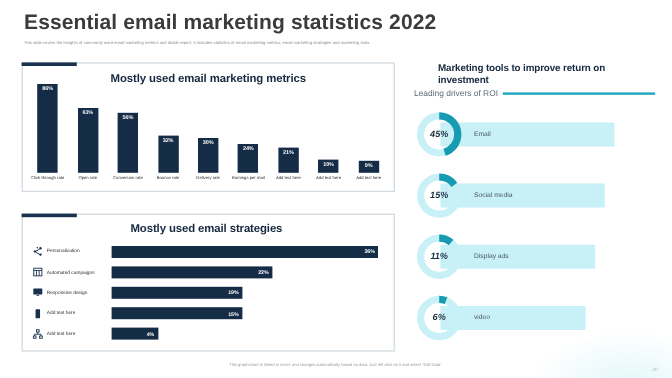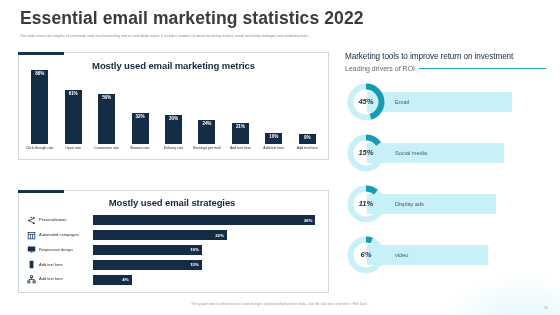--- a/index.html
+++ b/index.html
@@ -137,21 +137,20 @@
     height: 11px;
     width: 30px;
   }
 
   
   .panel-strategies {
     flex: 1;
     padding: 6px 8px 5px 5px;
     display: flex;
     flex-direction: column;
-    margin-top: 12px;
   }
   .panel-strategies .panel-title {
     margin-bottom: 5px;
   }
   .hbar-rows {
     flex: 1;
     display: flex;
     flex-direction: column;
     justify-content: space-around;
     padding-left: 1px;
@@ -198,24 +197,25 @@
   }
   .hbar-value {
     font-size: 4.4px;
     font-weight: bold;
     color: #ffffff;
   }
 
   
   .roi-title {
     font-size: 8.2px;
-    font-weight: normal;
+    font-weight: bold;
     color: #16283f;
     letter-spacing: -0.1px;
     line-height: 1.2;
+    margin-left: 20px;
   }
   .roi-sub-line {
     display: flex;
     align-items: center;
     gap: 4px;
     margin-top: 3px;
   }
   .roi-subtitle {
     font-size: 7px;
     color: #5d6b73;

